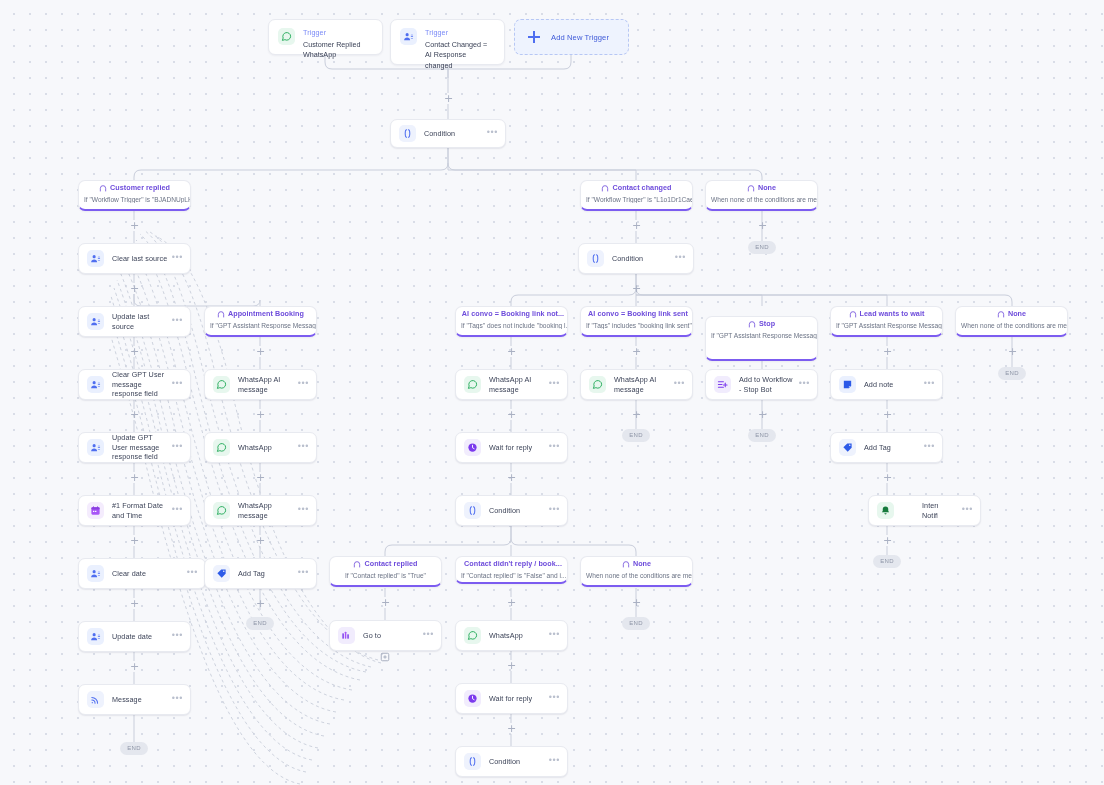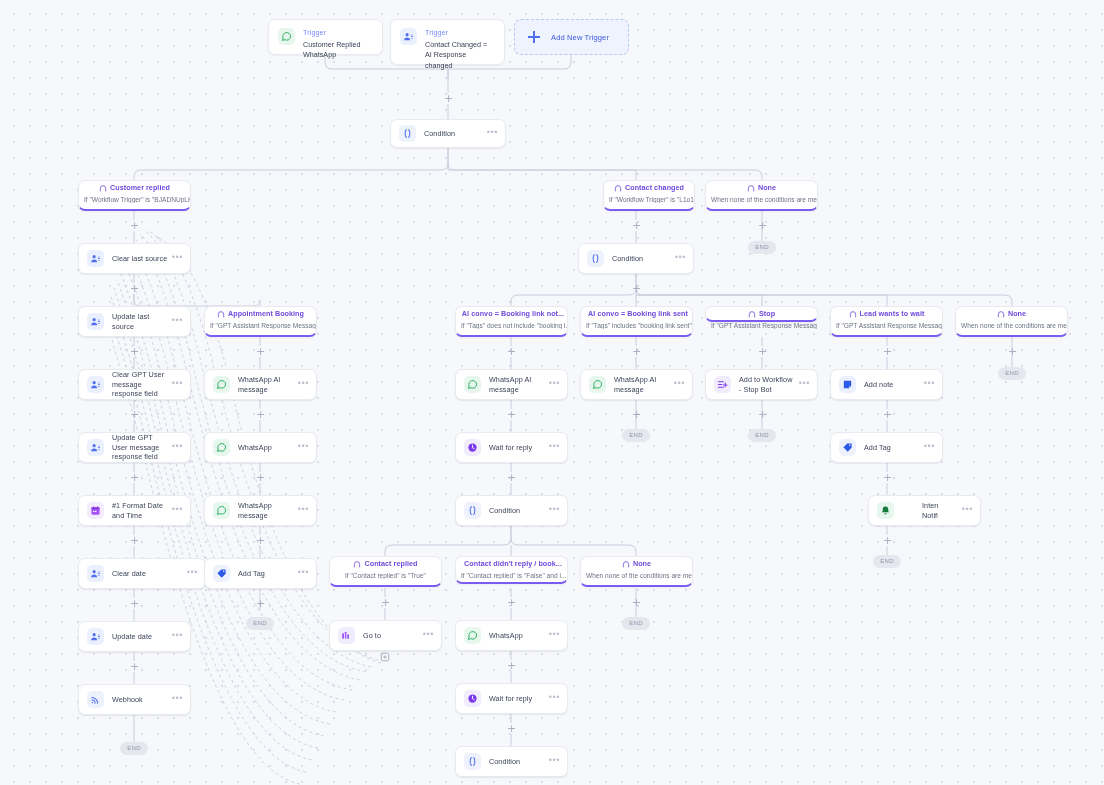--- a/index.html
+++ b/index.html
@@ -348,21 +348,21 @@
   <div class="branch" style="left:78px; top:180px; width:113px; height:31px;">
     <span class="head">
       <svg width="8" height="8" viewBox="0 0 24 24" fill="none" stroke="#6d4bdb" stroke-width="2.4" stroke-linecap="round">
           <path d="M4 21V13a8 8 0 0 1 16 0v8"></path>
         </svg>
       <span>Customer replied</span>
     </span>
     <span class="sub" style="display:block;">If "Workflow Trigger" is "BJADNUpLHJf...</span>
   </div>
 
-  <div class="branch" style="left:580px; top:180px; width:92px; height:31px;margin-left:23px;">
+  <div class="branch" style="left:580px; top:180px; width:113px; height:31px;">
     <span class="head">
       <svg width="8" height="8" viewBox="0 0 24 24" fill="none" stroke="#6d4bdb" stroke-width="2.4" stroke-linecap="round">
           <path d="M4 21V13a8 8 0 0 1 16 0v8"></path>
         </svg>
       <span>Contact changed</span>
     </span>
     <span class="sub" style="display:block;">If "Workflow Trigger" is "L1o1Dr1CaeL...</span>
   </div>
 
   <div class="branch" style="left:705px; top:180px; width:113px; height:31px;">
@@ -475,21 +475,21 @@
   </div>
 
   <div class="node" style="left:78px; top:684px; width:113px; height:31px;">
     <span class="ico" style="background:#eef2fd;">
       <svg width="11" height="11" viewBox="0 0 24 24" fill="none" stroke="#4f6ef0" stroke-width="2.2" stroke-linecap="round">
         <circle cx="5" cy="19" r="1.4" fill="#4f6ef0" stroke="none"></circle>
         <path d="M4 13a7 7 0 0 1 7 7"></path>
           <path d="M4 7.5a12.5 12.5 0 0 1 12.5 12.5"></path>
       </svg>
     </span>
-    <span class="lbl">Webhook</span>
+    <span class="lbl">Message</span>
     <span class="dots">•••</span>
   </div>
 
   <div class="endpill" style="left:120px; top:742px;">END</div>
 
   <div class="branch" style="left:204px; top:306px; width:113px; height:31px;">
     <span class="head">
       <svg width="8" height="8" viewBox="0 0 24 24" fill="none" stroke="#6d4bdb" stroke-width="2.4" stroke-linecap="round">
           <path d="M4 21V13a8 8 0 0 1 16 0v8"></path>
         </svg>
@@ -567,21 +567,21 @@
   <div class="branch" style="left:455px; top:306px; width:113px; height:31px;">
     <span class="head">
       <svg width="8" height="8" viewBox="0 0 24 24" fill="none" stroke="#6d4bdb" stroke-width="2.4" stroke-linecap="round">
           <path d="M4 21V13a8 8 0 0 1 16 0v8"></path>
         </svg>
       <span>AI convo = Booking link not...</span>
     </span>
     <span class="sub" style="display:block;">If "Tags" does not include "booking l...</span>
   </div>
 
-  <div class="branch" style="left:705px; top:306px; width:113px; height:16px;text-align:right;">
+  <div class="branch" style="left:705px; top:316px; width:113px; height:45px;text-align:right;">
     <span class="head">
       <svg width="8" height="8" viewBox="0 0 24 24" fill="none" stroke="#6d4bdb" stroke-width="2.4" stroke-linecap="round">
           <path d="M4 21V13a8 8 0 0 1 16 0v8"></path>
         </svg>
       <span>Stop</span>
     </span>
     <span class="sub" style="display:block;">If "GPT Assistant Response Message" c...</span>
   </div>
 
   <div class="branch" style="left:830px; top:306px; width:113px; height:31px;">

